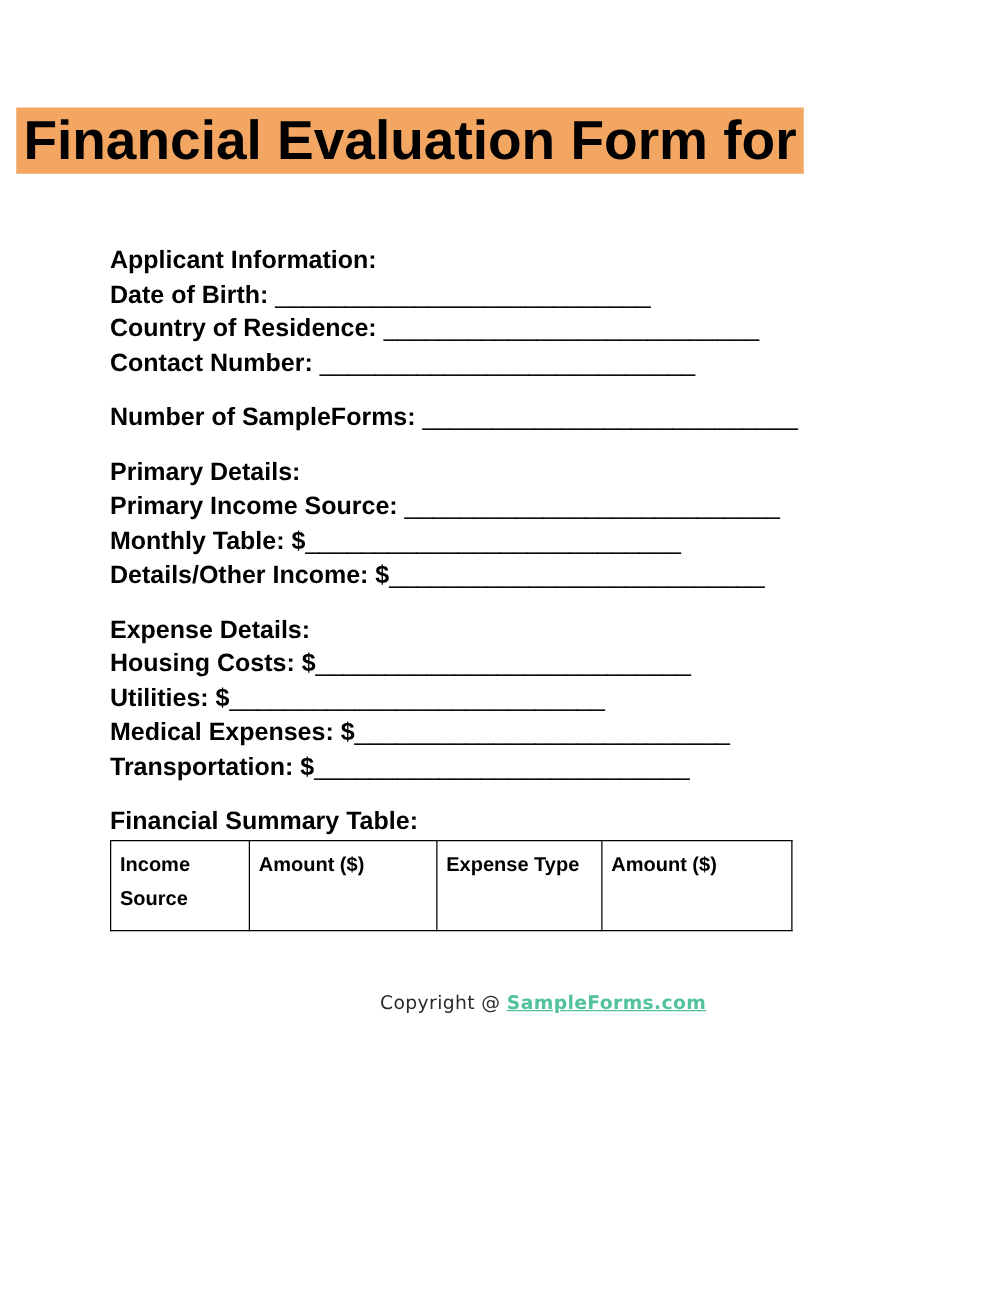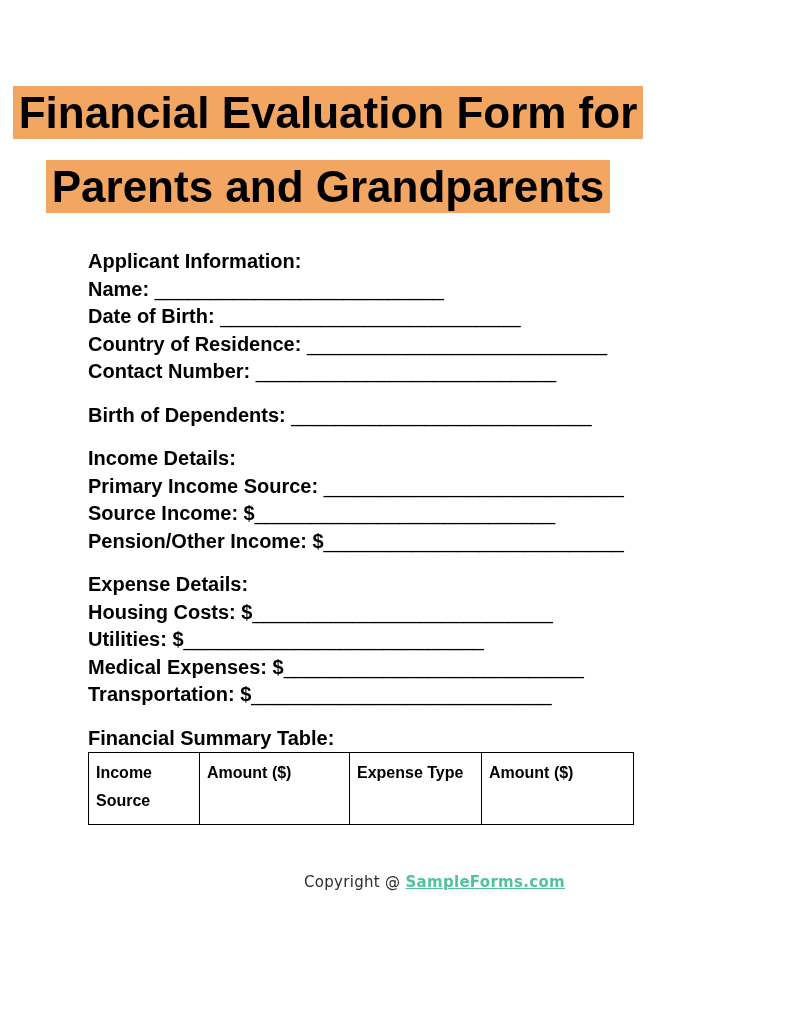--- a/index.html
+++ b/index.html
@@ -78,42 +78,40 @@
     cursor: pointer;
   }
 </style>
 </head>
 <body>
 
 <div class="page">
 
   <div class="title-block">
     <span class="title-line first">Financial Evaluation Form for</span><br>
-    <span class="title-line">Parents and Grandparents</span>
   </div>
 
   <div class="content">
 
     <div class="section">
       <div class="line heading">Applicant Information:</div>
-      <div class="line"><span class="label">Name:</span><span class="blank"> __________________________</span></div>
       <div class="line"><span class="label">Date of Birth:</span><span class="blank"> ___________________________</span></div>
       <div class="line"><span class="label">Country of Residence:</span><span class="blank"> ___________________________</span></div>
       <div class="line"><span class="label">Contact Number:</span><span class="blank"> ___________________________</span></div>
     </div>
 
     <div class="section">
-      <div class="line"><span class="label">Birth of Dependents:</span><span class="blank"> ___________________________</span></div>
+      <div class="line"><span class="label">Number of SampleForms:</span><span class="blank"> ___________________________</span></div>
     </div>
 
     <div class="section">
-      <div class="line heading">Income Details:</div>
+      <div class="line heading">Primary Details:</div>
       <div class="line"><span class="label">Primary Income Source:</span><span class="blank"> ___________________________</span></div>
-      <div class="line"><span class="label">Source Income: $</span><span class="blank">___________________________</span></div>
-      <div class="line"><span class="label">Pension/Other Income: $</span><span class="blank">___________________________</span></div>
+      <div class="line"><span class="label">Monthly Table: $</span><span class="blank">___________________________</span></div>
+      <div class="line"><span class="label">Details/Other Income: $</span><span class="blank">___________________________</span></div>
     </div>
 
     <div class="section">
       <div class="line heading">Expense Details:</div>
       <div class="line"><span class="label">Housing Costs: $</span><span class="blank">___________________________</span></div>
       <div class="line"><span class="label">Utilities: $</span><span class="blank">___________________________</span></div>
       <div class="line"><span class="label">Medical Expenses: $</span><span class="blank">___________________________</span></div>
       <div class="line"><span class="label">Transportation: $</span><span class="blank">___________________________</span></div>
     </div>
 

